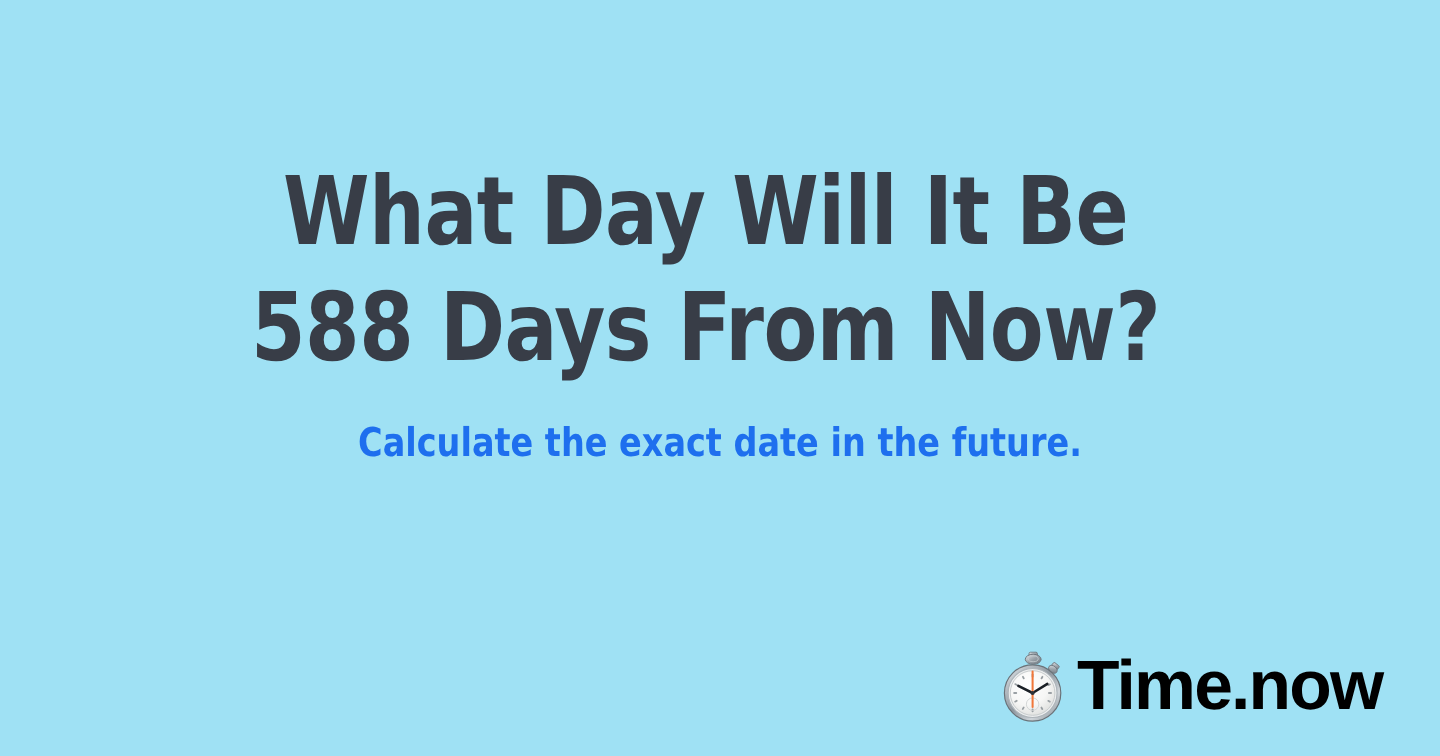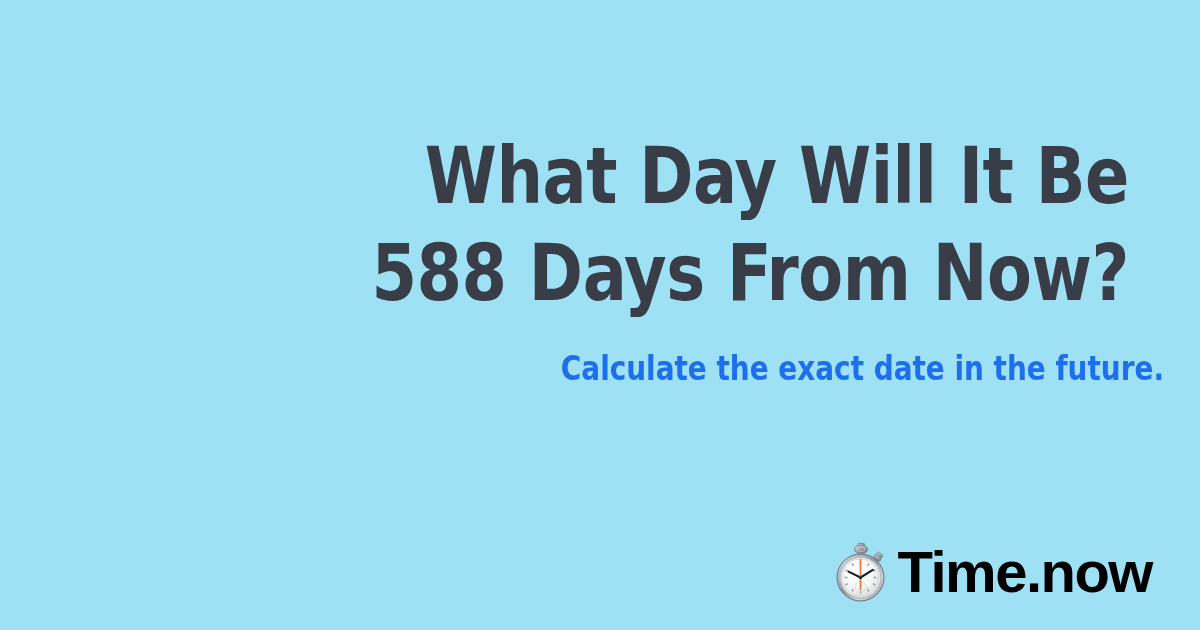--- a/index.html
+++ b/index.html
@@ -21,21 +21,21 @@
     box-sizing: border-box;
     overflow: hidden;
   }
 
   
   .headline-block {
     position: absolute;
     top: 128px;
     left: 0;
     width: 1176px;
-    text-align: right;
+    text-align: center;
   }
 
   .headline {
     display: block;
     margin: 0;
     padding: 0;
     font-family: "DejaVu Sans Condensed", "Liberation Sans Narrow", "Liberation Sans", sans-serif;
     font-weight: bold;
     font-size: 79px;
     line-height: 97px;
@@ -44,21 +44,21 @@
     white-space: nowrap;
     transform: scaleX(0.92);
   }
 
   
   .subtitle-block {
     position: absolute;
     top: 349px;
     left: 0;
     width: 1200px;
-    text-align: right;
+    text-align: center;
   }
 
   .subtitle {
     display: block;
     margin: 0;
     padding: 0;
     font-family: "DejaVu Sans Condensed", "Liberation Sans Narrow", "Liberation Sans", sans-serif;
     font-weight: bold;
     font-size: 33px;
     line-height: 40px;

